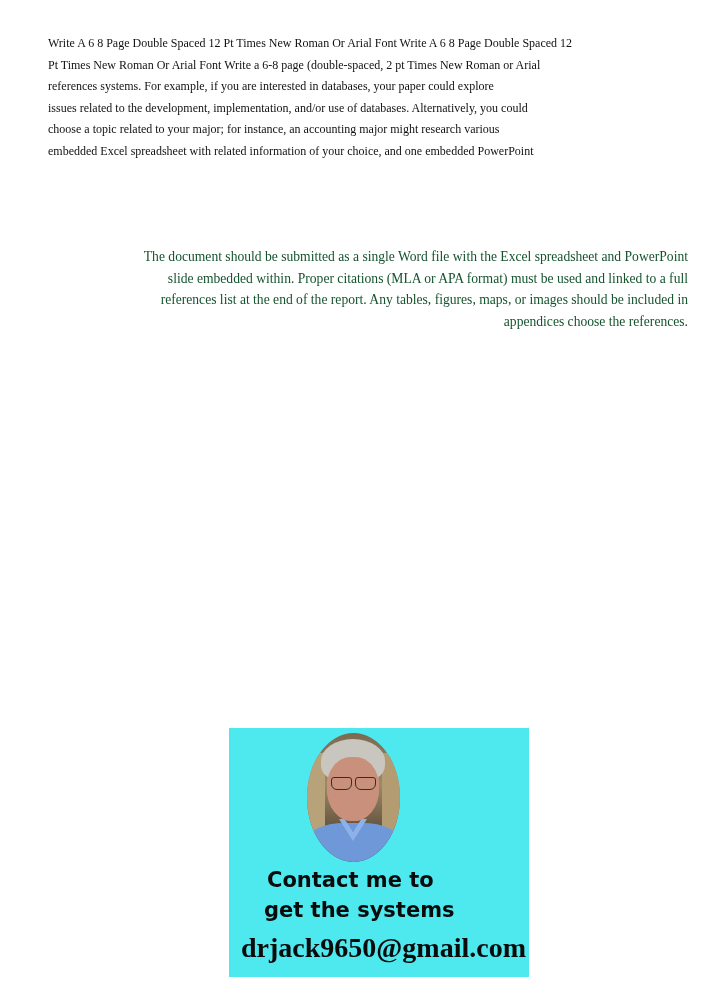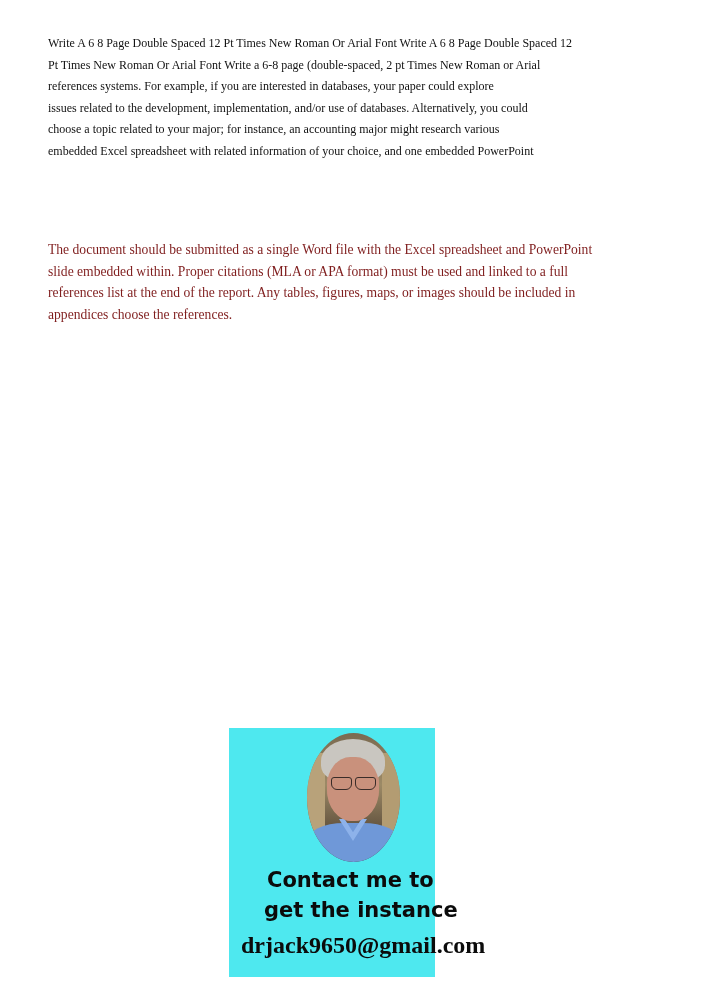--- a/index.html
+++ b/index.html
@@ -23,36 +23,37 @@
       line-height: 21.5px;
       color: #111111;
     }
     .doc-text .line {
       display: block;
       white-space: nowrap;
     }
     .para2 {
       position: absolute;
       left: 48px;
-      top: 239px;
+      top: 246px;
       width: 640px;
       font-family: "Liberation Serif", "DejaVu Serif", serif;
       font-size: 13.6px;
       line-height: 21.5px;
-      color: #7f1d1d;
+      color: #14532d;
+      text-align: right;
     }
     .para2 .line {
       display: block;
       white-space: nowrap;
     }
     .promo {
       position: absolute;
       left: 229px;
       top: 728px;
-      width: 206px;
+      width: 300px;
       height: 249px;
       background: #4ee8ef;
     }
     .portrait {
       position: absolute;
       left: 78px;
       top: 5px;
       width: 93px;
       height: 129px;
       border-radius: 50%;
@@ -105,21 +106,21 @@
       white-space: nowrap;
     }
     .promo-line.l1 { top: 140px; left: 38px; }
     .promo-line.l2 { top: 170px; left: 35px; }
     .promo-email {
       position: absolute;
       left: 12px;
       top: 204px;
       font-family: "Liberation Serif", "DejaVu Serif", serif;
       font-weight: bold;
-      font-size: 24px;
+      font-size: 28px;
       color: #0b0b0b;
       white-space: nowrap;
     }
   </style>
 </head>
 <body>
 
 <div class="doc-text">
   <span class="line">Write A 6 8 Page Double Spaced 12 Pt Times New Roman Or Arial Font Write A 6 8 Page Double Spaced 12</span>
   <span class="line">Pt Times New Roman Or Arial Font Write a 6-8 page (double-spaced, 2 pt Times New Roman or Arial</span>
@@ -142,15 +143,15 @@
     <div class="bg-right"></div>
     <div class="shirt"></div>
     <div class="collar"></div>
     <div class="face"></div>
     <div class="hair" style="z-index:0;"></div>
     <div class="face" style="top:24px;height:64px;"></div>
     <div class="glasses-l"></div>
     <div class="glasses-r"></div>
   </div>
   <div class="promo-line l1">Contact me to</div>
-  <div class="promo-line l2">get the instance</div>
+  <div class="promo-line l2">get the systems</div>
   <div class="promo-email">drjack9650@gmail.com</div>
 </div>
 
 </body></html>

